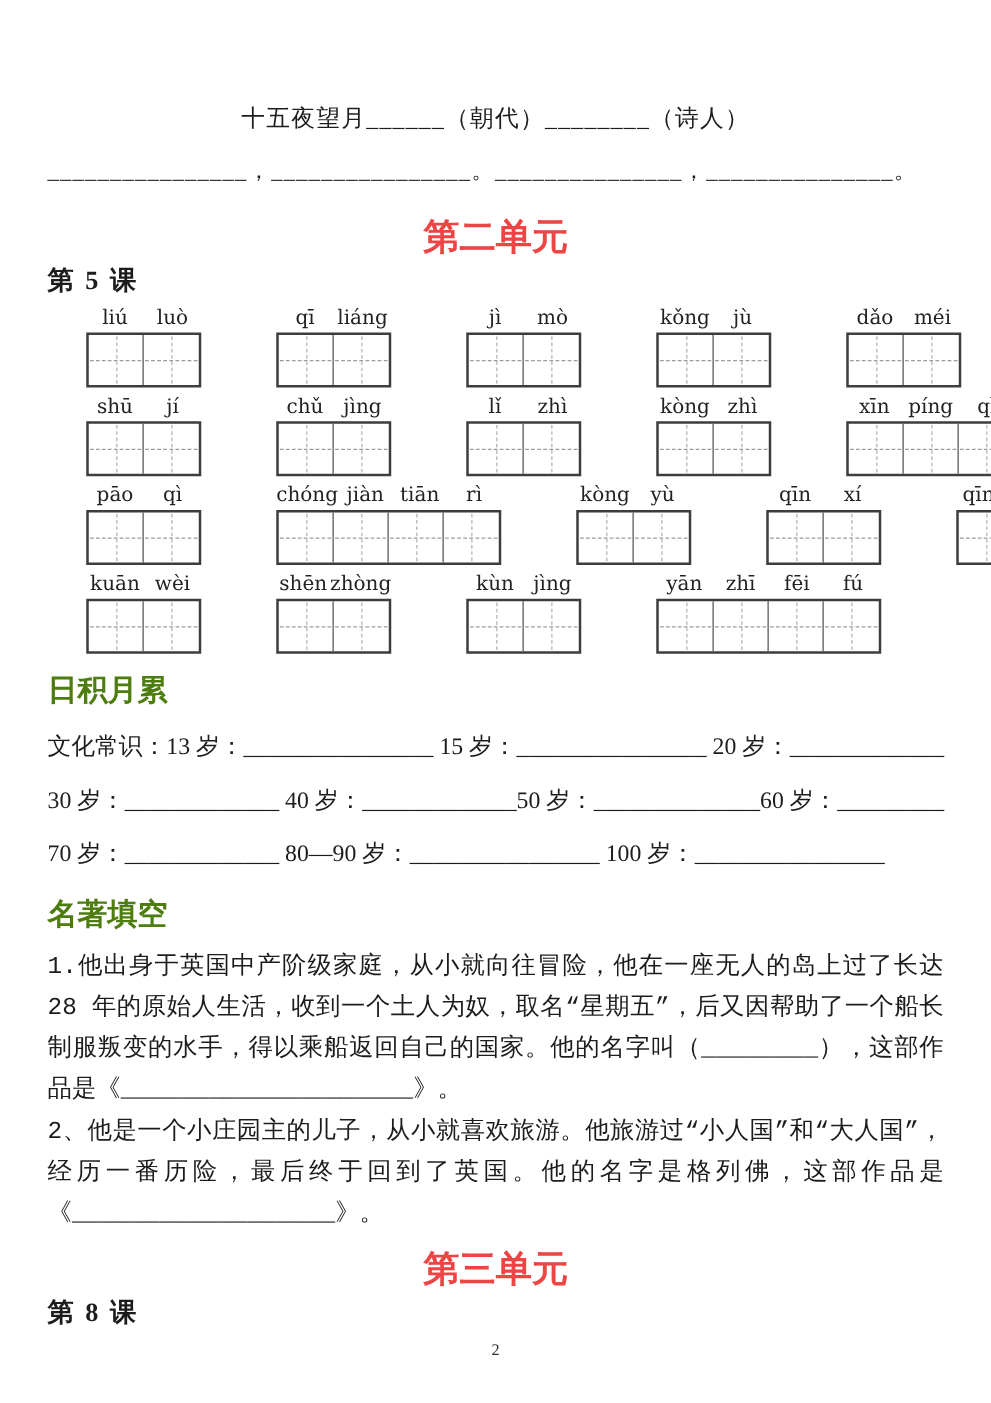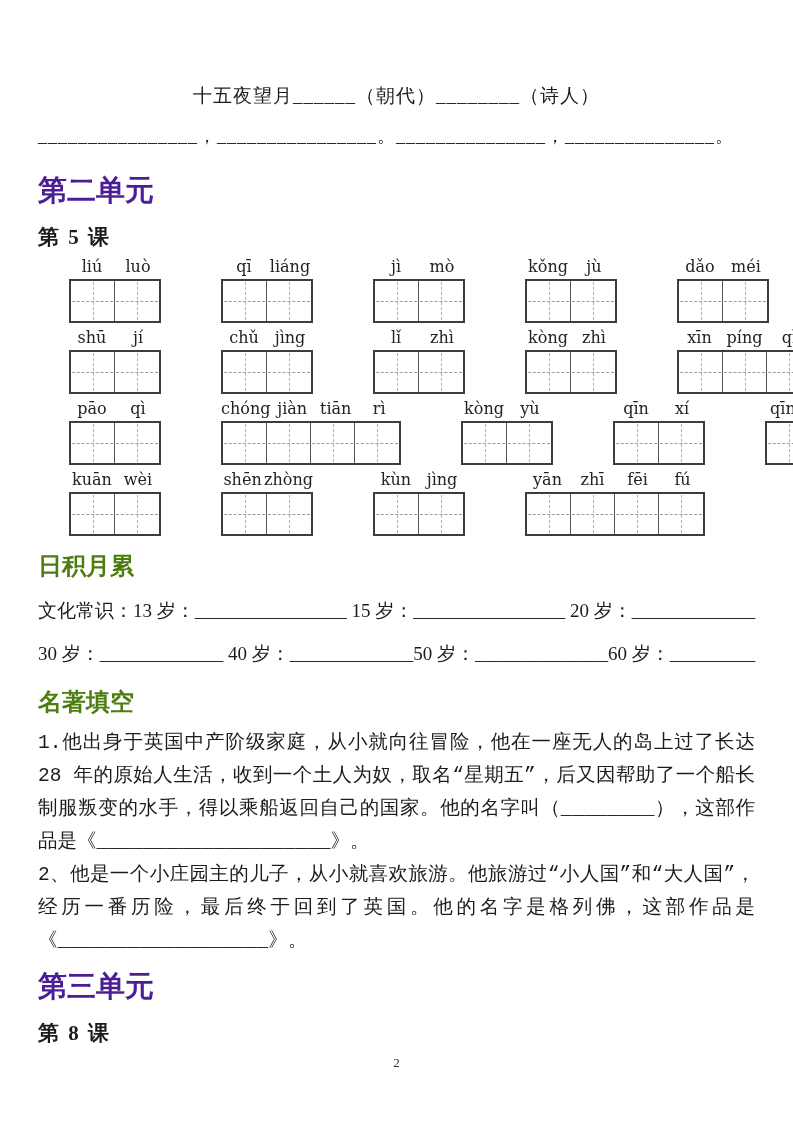--- a/index.html
+++ b/index.html
@@ -22,28 +22,29 @@
   }
   .answer-line {
     margin-top: 17px;
     font-size: 18px;
     line-height: 22px;
     white-space: nowrap;
     letter-spacing: 1px;
   }
   .unit-title {
     margin-top: 25px;
+    text-align: center;
     font-family: "Liberation Sans", sans-serif;
     font-weight: 900;
     font-size: 29px;
     line-height: 36px;
-    color: #4c1d95;
+    color: #ef4444;
   }
   .lesson-label {
-    margin-top: 16px;
+    margin-top: 3px;
     font-size: 21px;
     line-height: 27px;
     font-weight: 600;
     letter-spacing: 2px;
   }
   .pinyin-rows { margin-top: 6px; }
   .pinyin-row {
     display: flex;
     gap: 29px;
     margin-bottom: 5px;
@@ -347,20 +348,21 @@
           </div>
         </div>
       </div>
     </div>
 
   <div class="sub-heading">日积月累</div>
 
   <div class="accum-lines">
       <div class="accum-line">文化常识：13 岁：________________ 15 岁：________________ 20 岁：_____________</div>
       <div class="accum-line">30 岁：_____________ 40 岁：_____________50 岁：______________60 岁：_________</div>
+      <div class="accum-line">70 岁：_____________ 80—90 岁：________________ 100 岁：________________</div>
     </div>
 
   <div class="sub-heading classics-heading">名著填空</div>
 
   <div class="paragraphs">
       <div class="classics-paragraph">1.他出身于英国中产阶级家庭，从小就向往冒险，他在一座无人的岛上过了长达 28 年的原始人生活，收到一个土人为奴，取名“星期五”，后又因帮助了一个船长制服叛变的水手，得以乘船返回自己的国家。他的名字叫（________），这部作品是《____________________》。</div>
       <div class="classics-paragraph">2、他是一个小庄园主的儿子，从小就喜欢旅游。他旅游过“小人国”和“大人国”，经历一番历险，最后终于回到了英国。他的名字是格列佛，这部作品是《__________________》。</div>
     </div>
 
   <div class="unit-title unit3-title">第三单元</div>

